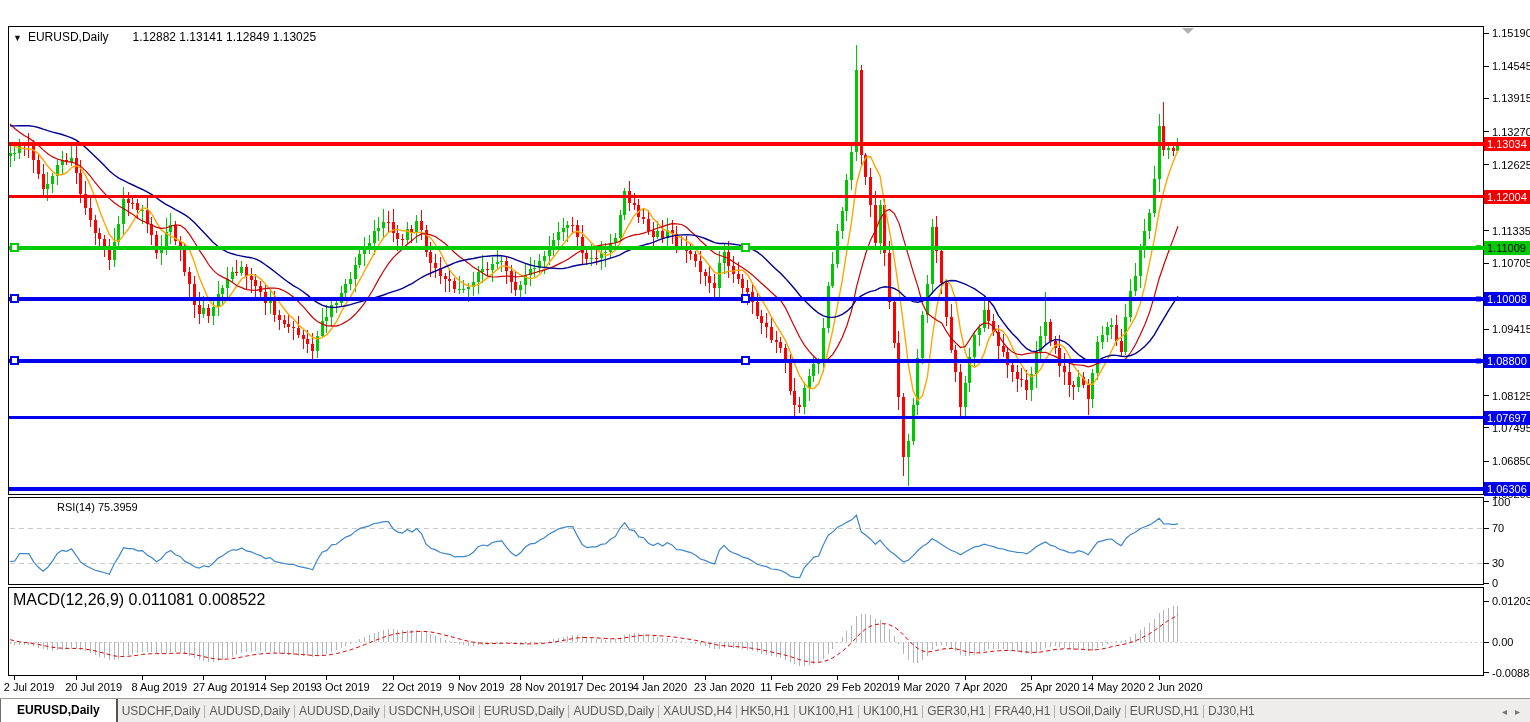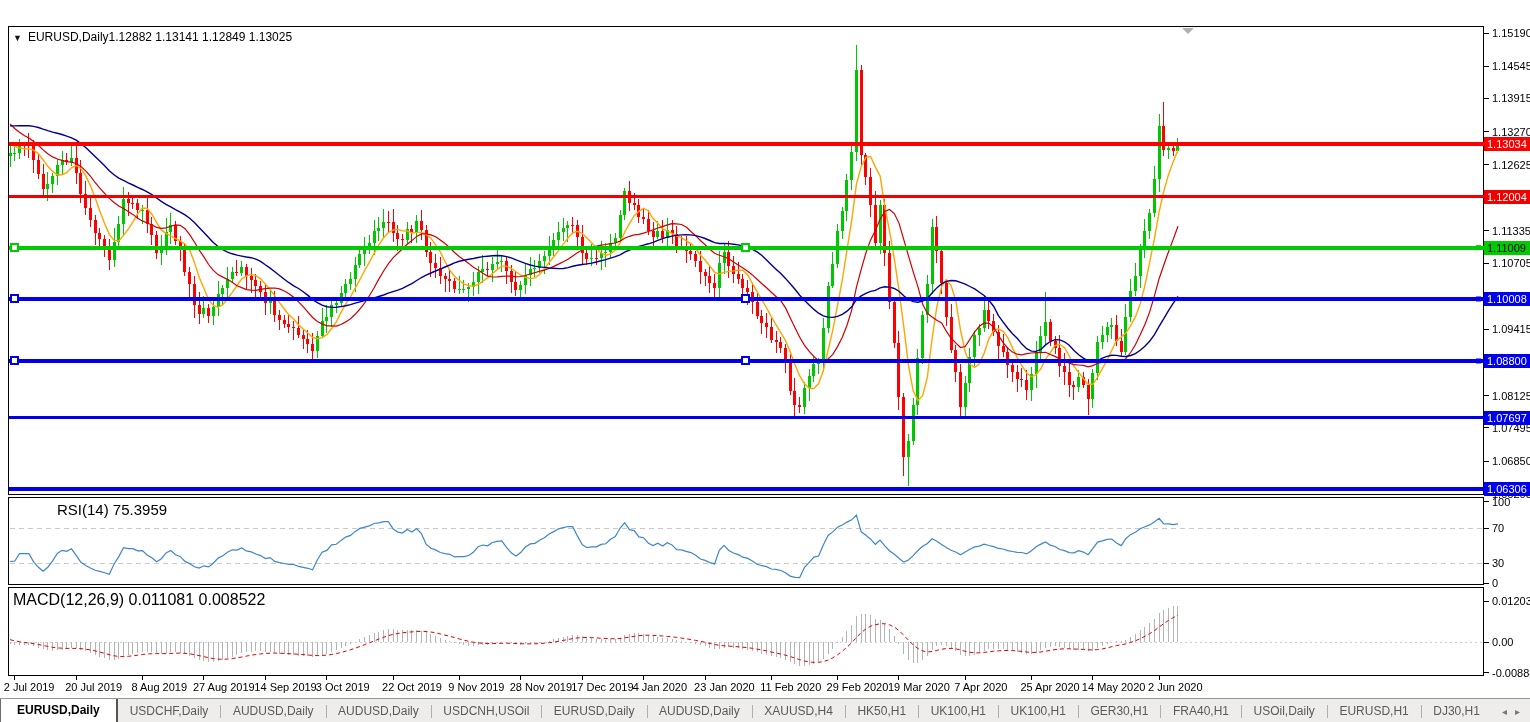--- a/index.html
+++ b/index.html
@@ -12,27 +12,27 @@
     border:1px solid transparent;cursor:default;white-space:nowrap;}
   .tf-btn.active{background:#fbfbfa;border:1px solid #a5a29d;}
   .tf-btn.clipped{margin-left:-8px;}
   .tf-sep{width:1px;height:17px;background:#b5b2ad;margin:0 5px;}
   
   #cv{position:absolute;left:0;top:0;z-index:1;}
   
   .pane-label{position:absolute;z-index:3;font-size:12px;color:#000;white-space:nowrap;}
   #main-label{left:13px;top:30px;}
   #main-label .tri{font-size:9px;color:#111;margin-right:6px;}
-  #main-label .vals{margin-left:0;}
-  #rsi-label{left:13px;top:501px;font-size:15px;padding-left:44px;}
+  #main-label .vals{margin-left:24px;}
+  #rsi-label{left:13px;top:501px;font-size:11px;padding-left:44px;}
   #macd-label{left:13px;top:591px;font-size:16px;}
   
   #tabbar{position:absolute;left:0;top:698px;width:1530px;height:24px;background:#efedeb;
     border-top:1px solid #9a9792;display:flex;align-items:stretch;z-index:5;font-size:12px;overflow:hidden;}
-  .tab{display:flex;align-items:center;padding:0 12px;color:#5a5a5a;white-space:nowrap;cursor:default;}
+  .tab{display:flex;align-items:center;padding:0 4px;color:#5a5a5a;white-space:nowrap;cursor:default;}
   .tab.active{background:#ffffff;border-left:1px solid #6f6d69;border-right:2px solid #55534f;
     border-bottom:1px solid #6f6d69;color:#000;font-weight:700;margin-top:-1px;padding:0 16px;}
   .tab-sep{width:1px;height:13px;background:#b3b0ab;align-self:center;}
   #tab-nav{margin-left:auto;display:flex;align-items:center;padding:0 10px;gap:8px;}
   #tab-nav span{color:#7a7874;font-size:10px;cursor:default;}
 </style>
 </head>
 <body>
 
 <div id="stage">

